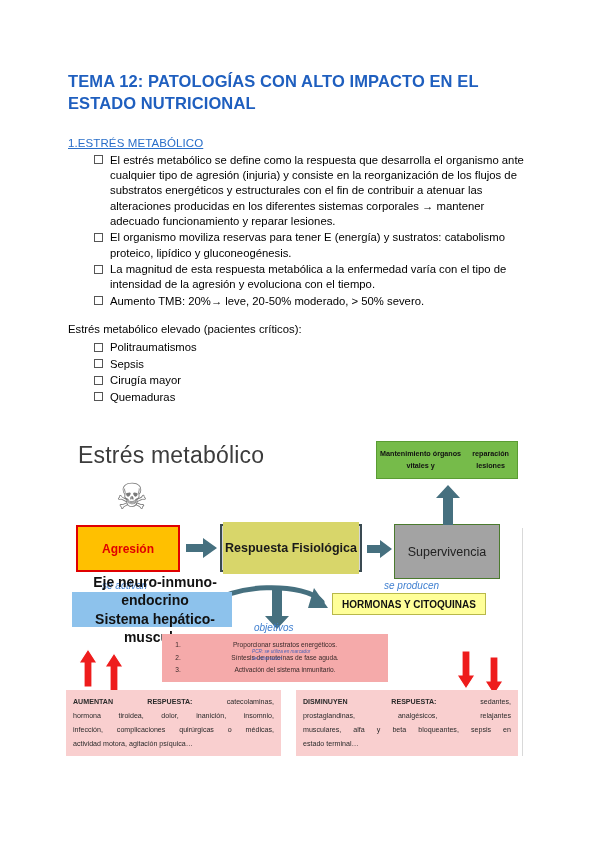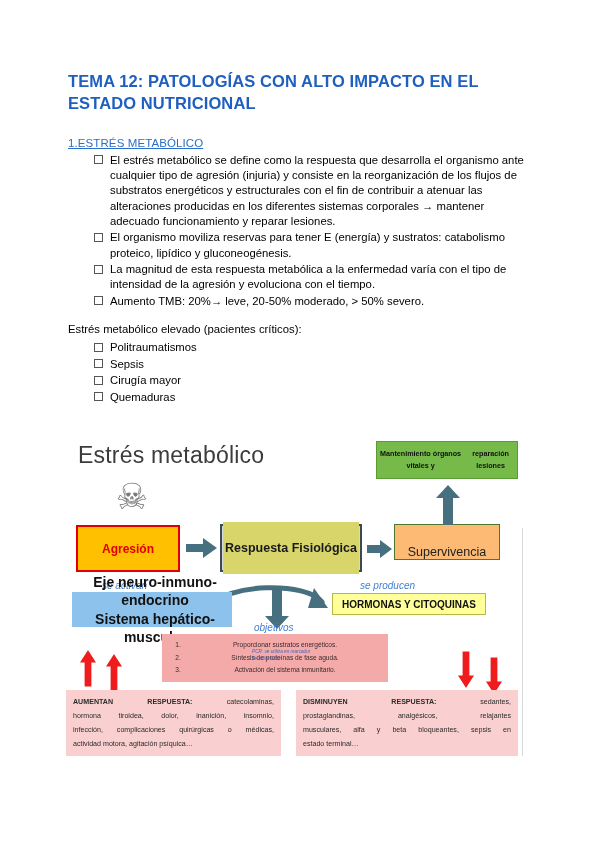--- a/index.html
+++ b/index.html
@@ -148,26 +148,25 @@
   }
   .box-respuesta span.hl {
     background: #d8d66a;
     padding: 19px 2px;
   }
   
   .box-supervivencia {
     left: 330px;
     top: 92px;
     width: 106px;
-    height: 36px;
-    background: #fdba74;
+    height: 55px;
+    background: #a3a3a3;
     border: 1.6px solid #4b7a2e;
     font-size: 12.5px;
     color: #222;
-    align-items: flex-end;
   }
   
   .box-mantenimiento {
     left: 312px;
     top: 9px;
     width: 142px;
     height: 38px;
     background: #76bb4a;
     border: 1px solid #5a9c33;
     font-size: 7.2px;
@@ -268,21 +267,21 @@
   .bold { font-weight: bold; }
 
   
   .mini-label {
     position: absolute;
     font-size: 10px;
     color: #3f7fd0;
     font-style: italic;
   }
   .lbl-activan { left: 38px; top: 148px; }
-  .lbl-producen { left: 296px; top: 148px; }
+  .lbl-producen { left: 320px; top: 148px; }
   .lbl-objetivos { left: 190px; top: 190px; }
 
   
   .arrow-teal {
     position: absolute;
     color: #46707f;
   }
   .ar-right-1 { left: 122px; top: 105px; }
   .ar-right-2 { left: 303px; top: 107px; }
   .ar-up { left: 371px; top: 52px; }

